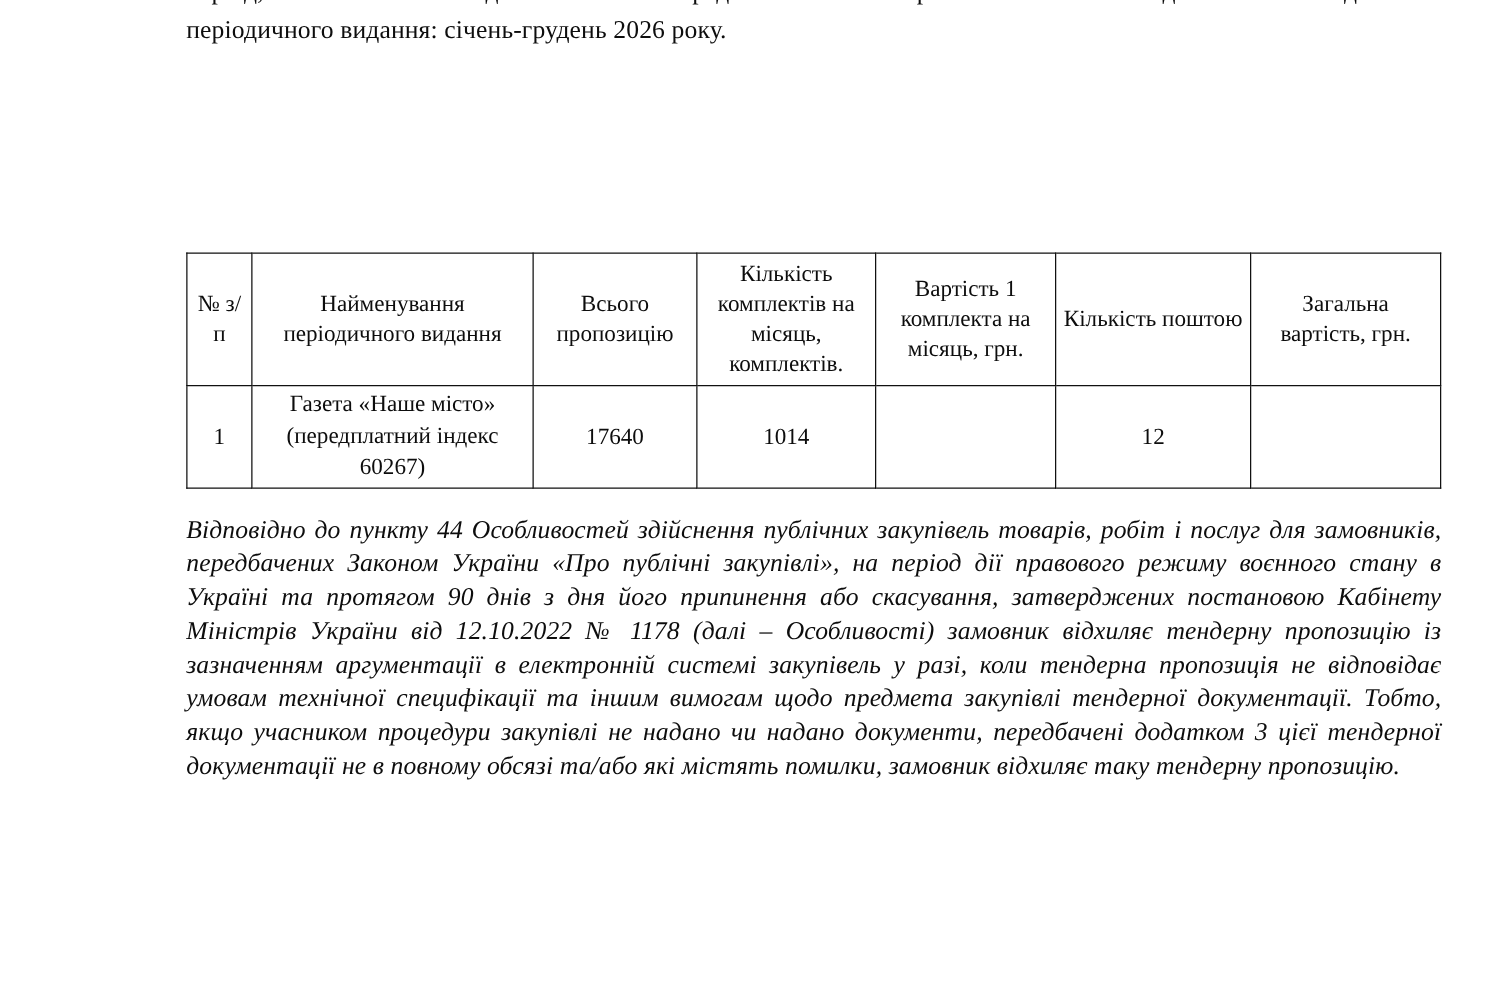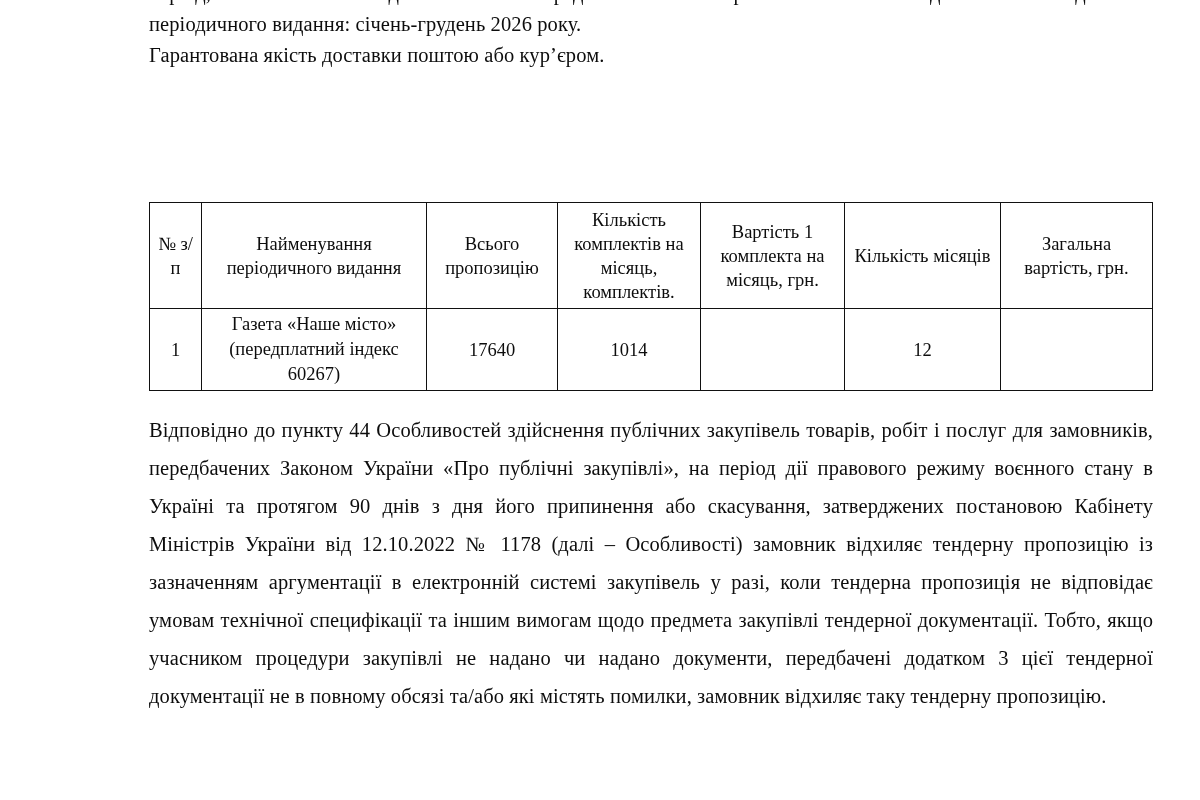--- a/index.html
+++ b/index.html
@@ -101,36 +101,36 @@
   col.c-months{ width: 156px; }
   col.c-sum   { width: 152px; }
 
   
   .body-text {
     position: absolute;
     left: 149px;
     top: 411px;
     width: 1004px;
     font-size: 20.5px;
-    line-height: 38px;
+    line-height: 27px;
     text-align: justify;
     text-justify: inter-word;
     letter-spacing: 0.1px;
+    font-style: italic;
   }
   .body-text p { margin: 0; }
 </style>
 </head>
 <body>
 
 <div class="page">
 
   <div class="intro">
     <p class="just-all">період, на який здійснюється передплата та протягом якого здійснюється доставка</p>
     <p class="flush">періодичного видання: січень-грудень 2026 року.</p>
-    <p class="flush">Гарантована якість доставки поштою або кур’єром.</p>
   </div>
 
 
   <div class="tbl-wrap">
     <table class="spec">
       <colgroup>
         <col class="c-num">
         <col class="c-name">
         <col class="c-total">
         <col class="c-permo">
@@ -138,21 +138,21 @@
         <col class="c-months">
         <col class="c-sum">
       </colgroup>
       <thead>
         <tr>
           <th>№ з/п</th>
           <th>Найменування періодичного видання</th>
           <th>Всього пропозицію</th>
           <th>Кількість комплектів на місяць, комплектів.</th>
           <th>Вартість 1 комплекта на місяць, грн.</th>
-          <th>Кількість місяців</th>
+          <th>Кількість поштою</th>
           <th>Загальна вартість, грн.</th>
         </tr>
       </thead>
       <tbody>
         <tr>
           <td>1</td>
           <td class="cell-name">Газета «Наше місто» (передплатний індекс 60267)</td>
           <td class="cell-top">17640</td>
           <td>1014</td>
           <td></td>

